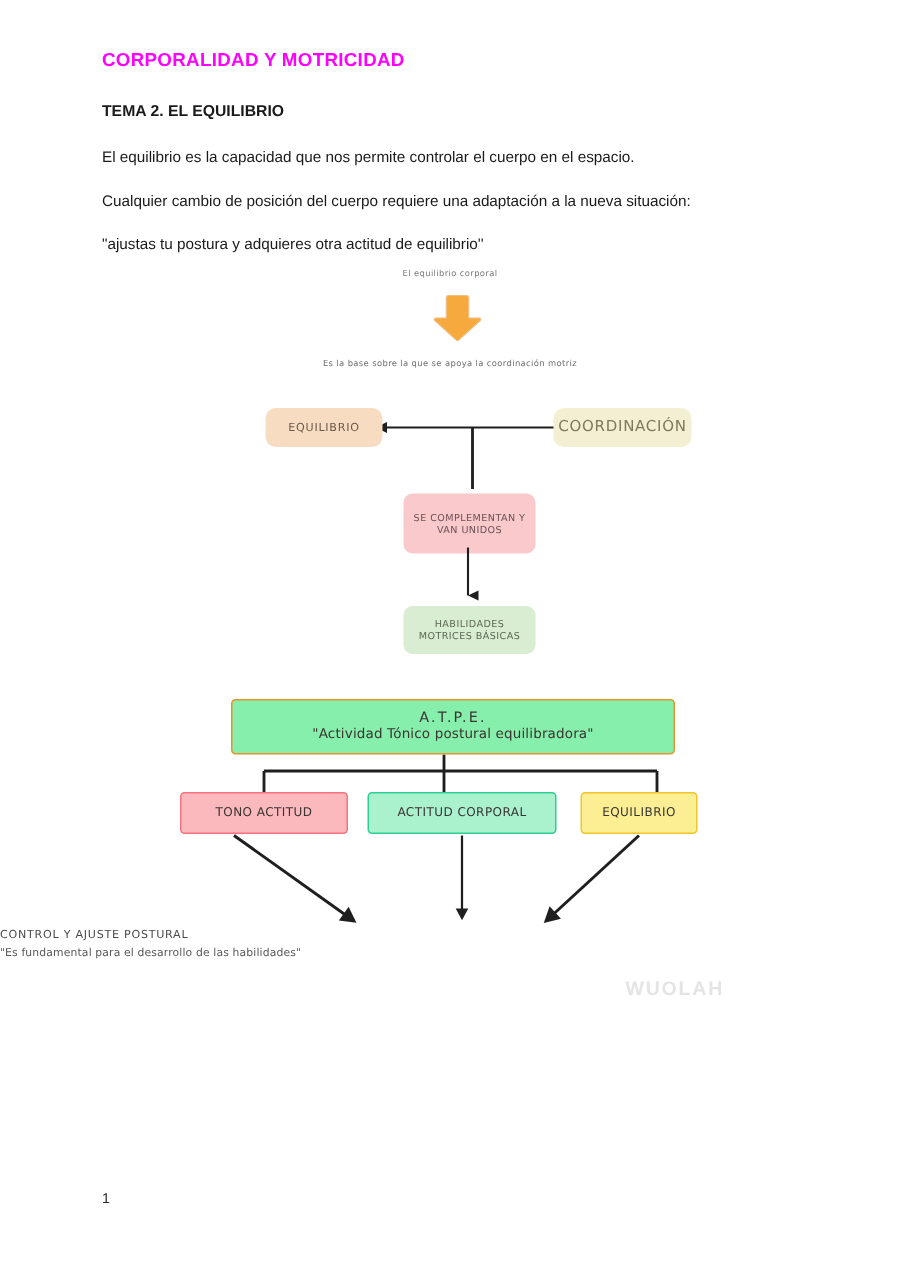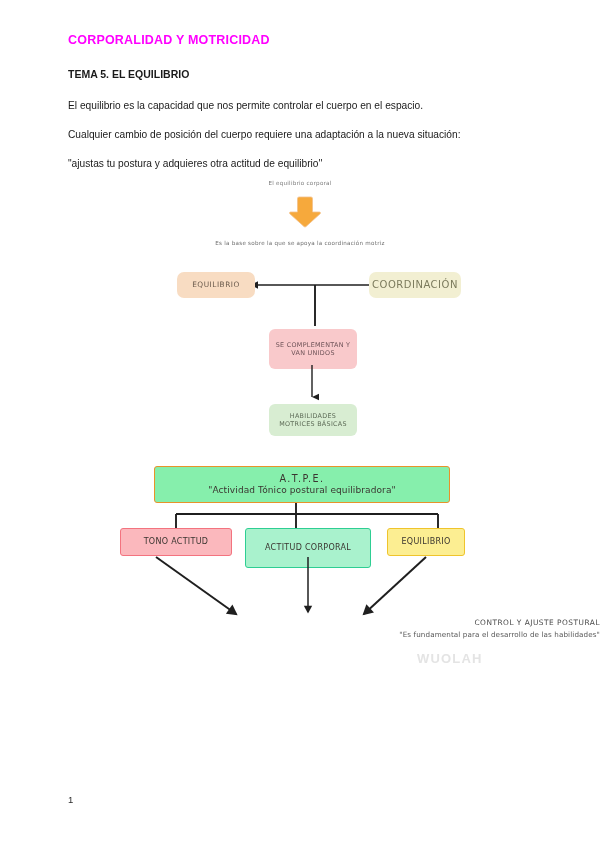--- a/index.html
+++ b/index.html
@@ -163,21 +163,21 @@
     width: 112px; height: 28px;
     background: #FBB8BD;
     border: 1.6px solid #F3737F;
     border-radius: 3px;
     font-size: 8px;
     letter-spacing: 0.3px;
     color: #3a3530;
   }
   .node-actitud {
     left: 245px; top: 528px;
-    width: 126px; height: 40px;
+    width: 126px; height: 28px;
     background: #A9F2CD;
     border: 1.6px solid #2ECE93;
     border-radius: 3px;
     font-size: 8px;
     letter-spacing: 0.3px;
     color: #3a3530;
   }
   .node-equilibrio2 {
     left: 387px; top: 528px;
     width: 78px; height: 28px;
@@ -186,21 +186,21 @@
     border-radius: 3px;
     font-size: 8px;
     letter-spacing: 0.3px;
     color: #3a3530;
   }
 
   .footer-node {
     position: absolute;
     left: 0; right: 0;
     top: 618px;
-    text-align: right;
+    text-align: left;
     font-family: "DejaVu Sans", sans-serif;
     color: #4a4a4a;
   }
   .footer-node .fn-main {
     font-size: 7.4px;
     letter-spacing: 0.5px;
     color: #4a4a4a;
   }
   .footer-node .fn-sub {
     margin-top: 3px;
@@ -229,21 +229,21 @@
     color: #2a2a2a;
   }
 </style>
 </head>
 <body>
 
 <div class="page">
 
   <div class="doc-title">CORPORALIDAD Y MOTRICIDAD</div>
 
-  <div class="section-heading">TEMA 5. EL EQUILIBRIO</div>
+  <div class="section-heading">TEMA 2. EL EQUILIBRIO</div>
 
   <div class="body-line l1">El equilibrio es la capacidad que nos permite controlar el cuerpo en el espacio.</div>
 
   <div class="body-line l2">Cualquier cambio de posición del cuerpo requiere una adaptación a la nueva situación:</div>
 
   <div class="body-line l3">"ajustas tu postura y adquieres otra actitud de equilibrio''</div>
 
   <div class="diagram">
 
     <div class="cap cap-top">El equilibrio corporal</div>

